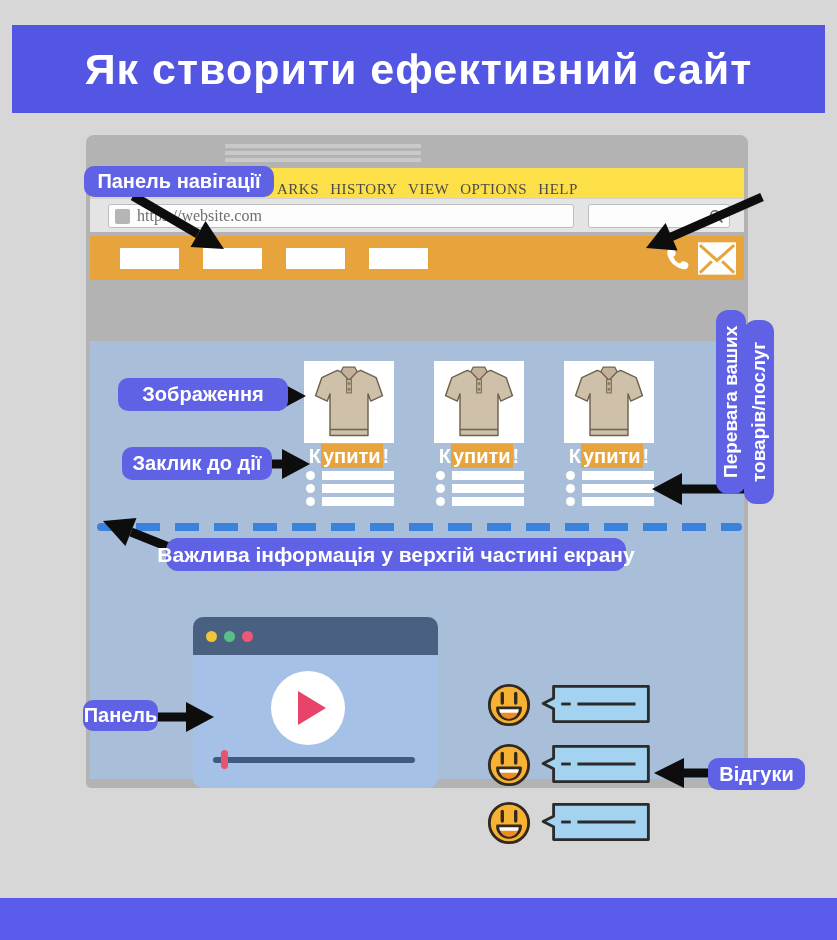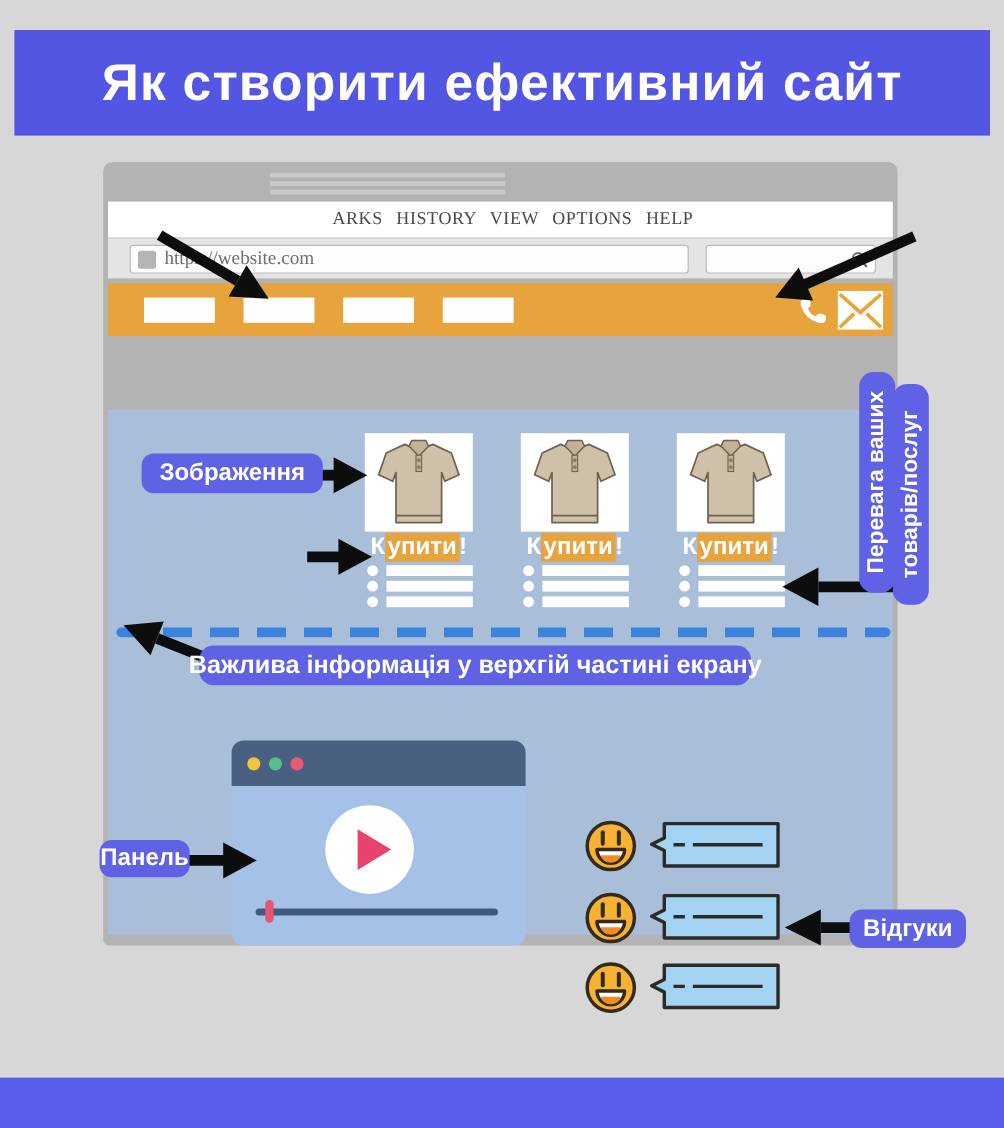--- a/index.html
+++ b/index.html
@@ -9,22 +9,22 @@
   
   .banner { position:absolute; left:12px; top:25px; width:813px; height:88px; background:#5356e2;
             display:flex; align-items:center; justify-content:center; z-index:2; }
   .banner h1 { color:#fff; font-size:43px; font-weight:bold; letter-spacing:1px; }
   .footer { position:absolute; left:0; top:898px; width:837px; height:42px; background:#5a5cee; z-index:2; }
 
   
   .window { position:absolute; left:86px; top:135px; width:662px; height:653px; background:#b3b3b3;
             border-radius:8px 8px 5px 5px; z-index:1; }
   .titlebar-stripe { position:absolute; left:139px; width:196px; height:4px; background:#c9c9c9; }
-  .menubar { position:absolute; left:4px; top:33px; width:654px; height:30px; background:#ffffff;
-             display:flex; align-items:center; }
+  .menubar { position:absolute; left:4px; top:33px; width:654px; height:30px; background:#fde047;
+             display:flex; align-items:flex-end; }
   .menubar .menu-text { margin-left:187px; font-family:"Liberation Serif",serif; font-size:15px;
              color:#4a4a4a; word-spacing:7px; letter-spacing:0.5px; }
   .toolbar { position:absolute; left:4px; top:63px; width:654px; height:34px; background:#e4e4e4;
              border-top:1px solid #d2d2d2; }
   .url-field { position:absolute; left:18px; top:5px; width:466px; height:24px; background:#fdfdfd;
                border:1px solid #bdbdbd; border-radius:3px; display:flex; align-items:center; padding:0 6px; }
   .favicon { width:15px; height:15px; background:#b5b5b5; border-radius:2px; margin-right:7px; }
   .url-text { font-family:"Liberation Serif",serif; font-size:16px; color:#6e6e6e; }
   .search-field { position:absolute; left:498px; top:5px; width:142px; height:24px; background:#fdfdfd;
                   border:1px solid #bdbdbd; border-radius:3px; }
@@ -289,22 +289,28 @@
       <polygon points="652,489 682,473 682,505" stroke="none"></polygon>
       <line x1="196" y1="558" x2="131" y2="532"></line>
       <polygon points="103,521 136.5,518 125.4,546" stroke="none"></polygon>
       <line x1="155" y1="717" x2="188" y2="717"></line>
       <polygon points="214,717 186,702 186,732" stroke="none"></polygon>
       <line x1="714" y1="773" x2="684" y2="773"></line>
       <polygon points="654,773 684,758 684,788" stroke="none"></polygon>
     </g>
   </svg>
 
-  <div class="label" style="left:118px;top:378px;width:151px;height:33px">
+  <div class="label" style="left:84px;top:166px;width:190px;height:31px">
+      <span>Панель навігації</span>
+    </div>
+  <div class="label" style="left:118px;top:378px;width:170px;height:33px">
       <span>Зображення</span>
+    </div>
+  <div class="label" style="left:122px;top:447px;width:150px;height:33px">
+      <span>Заклик до дії</span>
     </div>
   <div class="label" style="left:166px;top:538px;width:460px;height:33px;font-size:21px;border-radius:12px">
       <span>Важлива інформація у верхгій частині екрану</span>
     </div>
   <div class="label" style="left:83px;top:700px;width:75px;height:31px">
       <span>Панель</span>
     </div>
   <div class="label" style="left:708px;top:758px;width:97px;height:32px">
       <span>Відгуки</span>
     </div>

